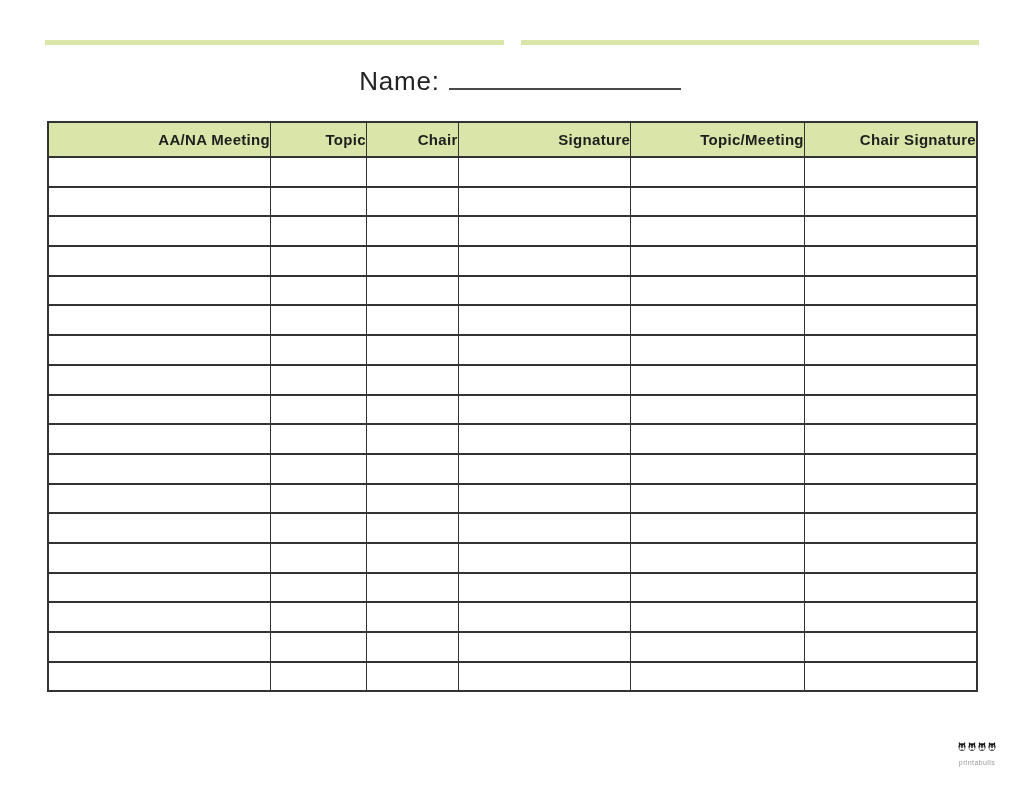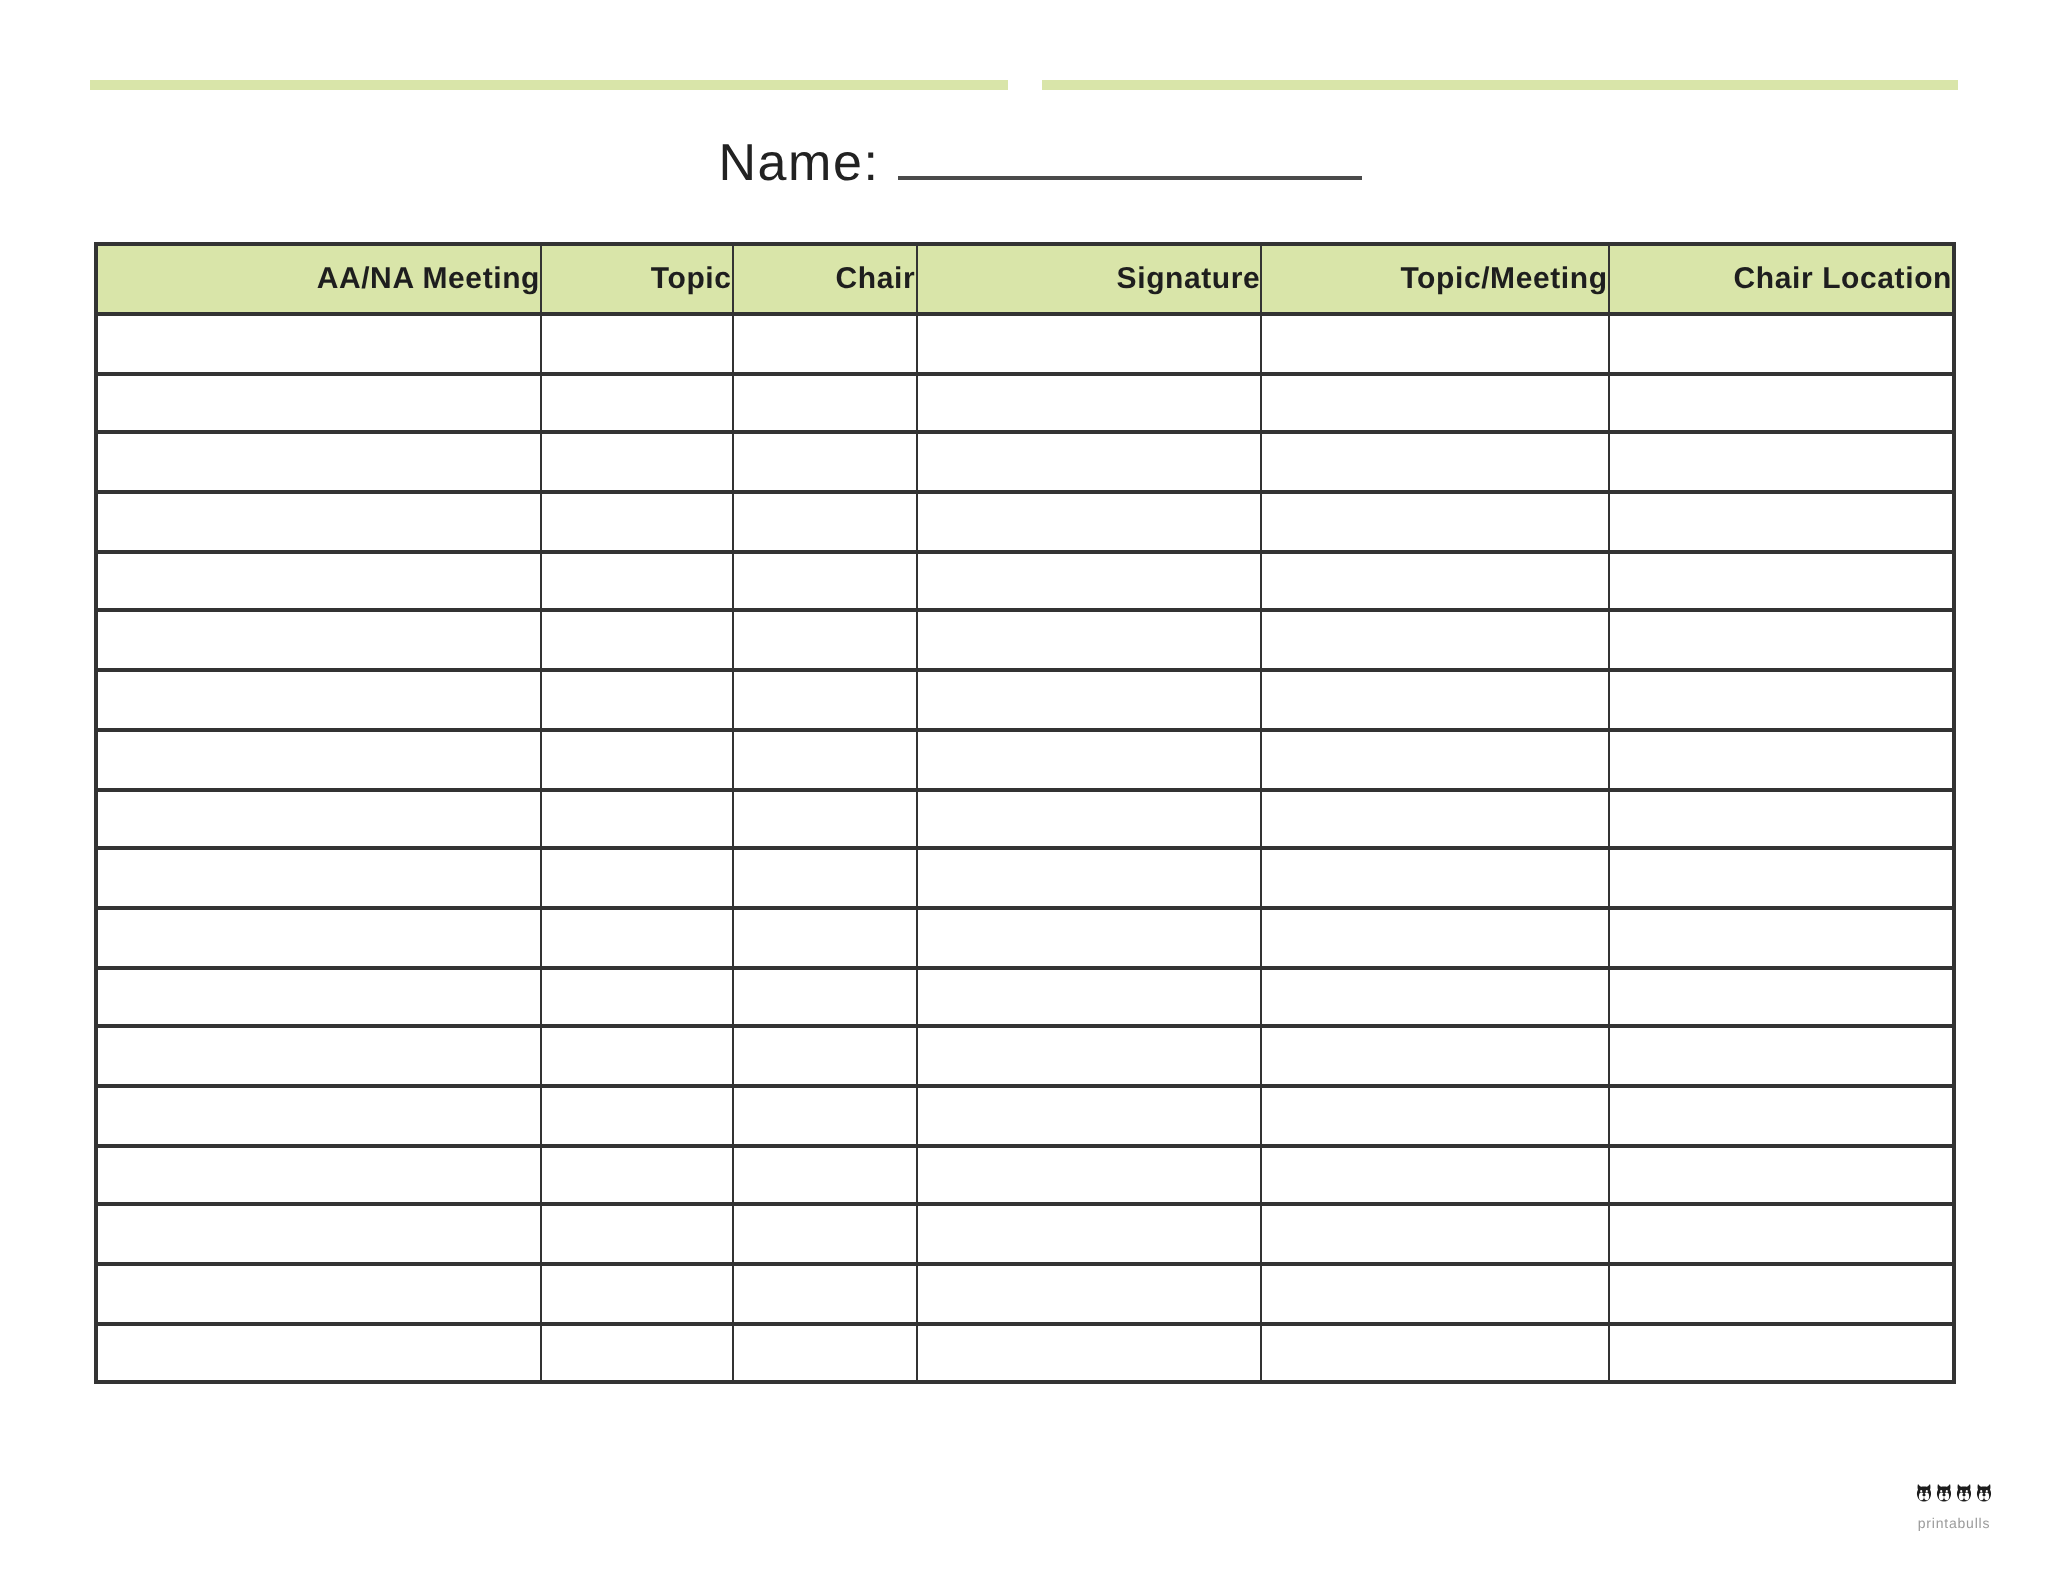--- a/index.html
+++ b/index.html
@@ -143,21 +143,21 @@
         <col class="c4">
         <col class="c5">
     </colgroup>
     <thead>
       <tr>
         <th>AA/NA Meeting</th>
         <th>Topic</th>
         <th>Chair</th>
         <th>Signature</th>
         <th>Topic/Meeting</th>
-        <th>Chair Location</th>
+        <th>Chair Signature</th>
       </tr>
     </thead>
     <tbody>
         <tr>
           <td></td>
           <td></td>
           <td></td>
           <td></td>
           <td></td>
           <td></td>

